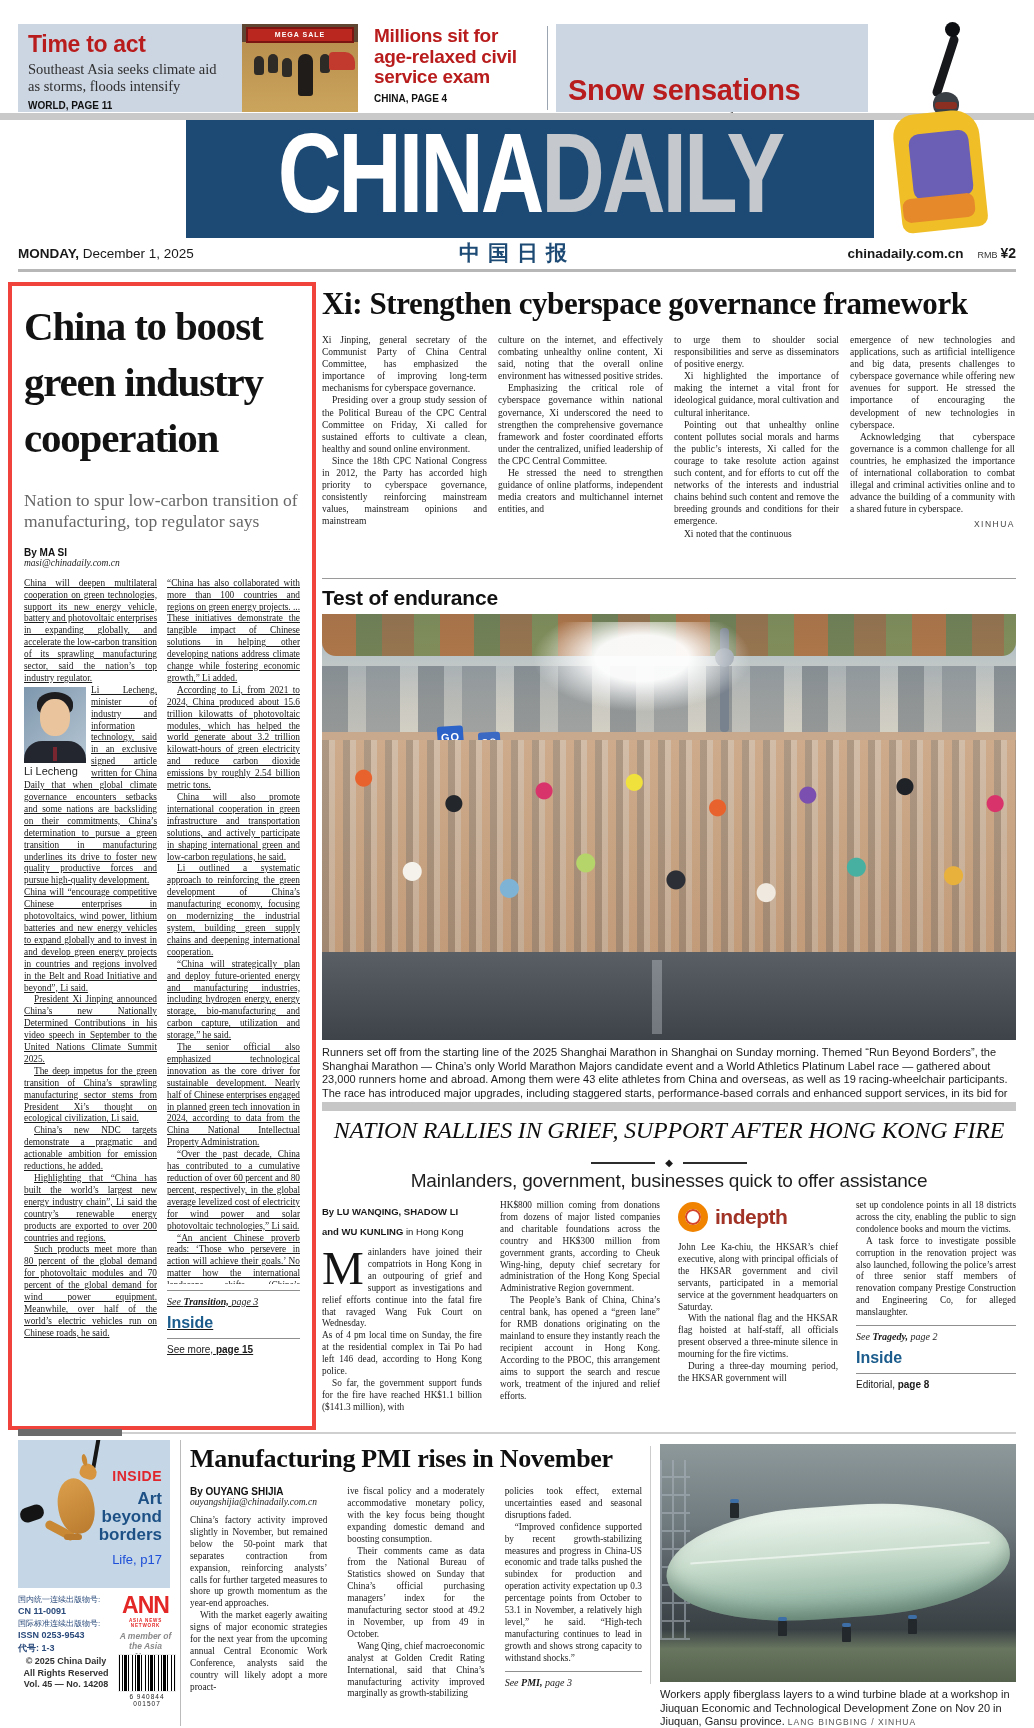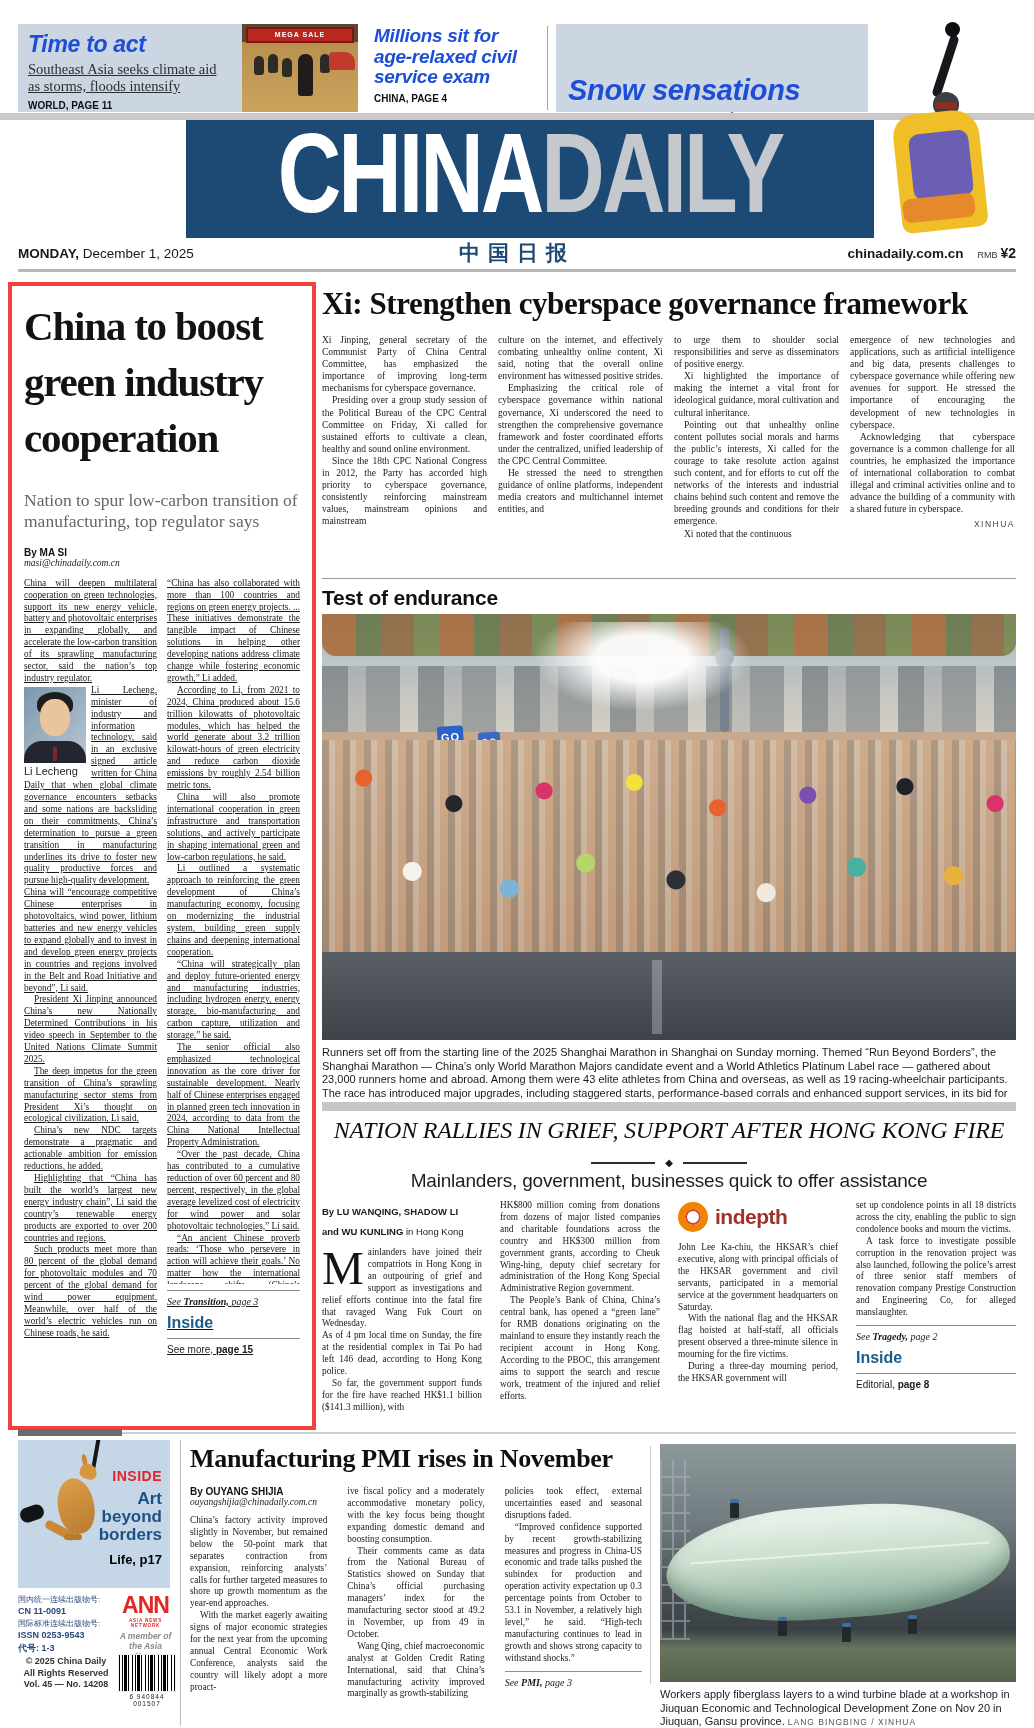--- a/index.html
+++ b/index.html
@@ -3,22 +3,22 @@
 <meta charset="utf-8">
 <style>
   * { margin:0; padding:0; box-sizing:border-box; }
   body { background:#e9e9e9; font-family:"Liberation Sans","DejaVu Sans",sans-serif; }
   #page { position:relative; width:1034px; height:1728px; background:#fff; margin:0 auto; overflow:hidden; color:#191919; }
   .serif { font-family:"Liberation Serif","DejaVu Serif",serif; }
   .abs { position:absolute; }
 
   
   .teaser-box { background:#ccd6e3; }
-  .teaser-title { font-weight:800; color:#1d4ed8; letter-spacing:-.3px;font-style:italic; }
-  .teaser-sub { font-family:"Liberation Serif","DejaVu Serif",serif; color:#2e2e2e;text-decoration:underline; }
+  .teaser-title { font-weight:800; color:#b91c1c; letter-spacing:-.3px; }
+  .teaser-sub { font-family:"Liberation Serif","DejaVu Serif",serif; color:#2e2e2e; }
   .teaser-kicker { font-weight:700; color:#111; }
   #teaser-left { left:18px; top:24px; width:224px; height:88px; padding:7px 10px; }
   #teaser-left .teaser-title { font-size:23px; }
   #teaser-left .teaser-sub { font-size:14.5px; line-height:1.16; margin-top:3px; }
   #teaser-left .teaser-kicker { font-size:10px; margin-top:5px; }
   #teaser-mid { left:374px; top:24px; width:160px; height:88px; background:#fff; padding:2px 0; }
   #teaser-mid .teaser-title { font-size:19px; line-height:1.08; }
   #teaser-mid .teaser-kicker { font-size:10px; margin-top:5px; }
   #teaser-divider { left:547px; top:26px; width:1px; height:84px; background:#9aa5b1; }
   #teaser-right { left:556px; top:24px; width:312px; height:88px; padding:6px 12px; }
@@ -165,21 +165,21 @@
   #kang-rod { position:absolute; left:76px; top:-2px; width:4px; height:30px; background:#161616; transform:rotate(10deg); }
   #kang-mitt { position:absolute; left:2px; top:66px; width:24px; height:15px; background:#141414; border-radius:7px; transform:rotate(-18deg); }
   #kang-body { position:absolute; left:40px; top:38px; width:36px; height:56px; background:linear-gradient(160deg,#dca04c,#b97a2e); border-radius:50% 50% 46% 46%; transform:rotate(-10deg); }
   #kang-head { position:absolute; left:62px; top:24px; width:17px; height:15px; background:#d8953f; border-radius:60% 80% 50% 50%; transform:rotate(18deg); }
   #kang-ear { position:absolute; left:64px; top:14px; width:5px; height:12px; background:#c98833; border-radius:50%; transform:rotate(-12deg); }
   #kang-tail { position:absolute; left:26px; top:86px; width:32px; height:9px; background:#c98833; border-radius:5px; transform:rotate(28deg); }
   #kang-foot { position:absolute; left:46px; top:94px; width:18px; height:6px; background:#b97a2e; border-radius:3px; }
   #inside-texts { position:absolute; right:8px; top:28px; text-align:right; }
   #inside-kicker { color:#e0252c; font-weight:800; font-size:14px; letter-spacing:.5px; }
   #inside-title { color:#1d5186; font-weight:800; font-size:17px; line-height:1.05; margin-top:6px; white-space:pre-line; }
-  #inside-ref { color:#000000; font-weight:700; font-size:13px; margin-top:8px; }
+  #inside-ref { color:#1d4ed8; font-weight:400; font-size:13px; margin-top:8px; }
 
   
   #imprint { left:18px; top:1594px; width:155px; font-size:8px; color:#2a4a7b; }
   #imprint-left { position:absolute; left:0; top:0; width:96px; text-align:left; line-height:1.4; }
   #imprint-left .big { font-size:9px; font-weight:700; }
   #ann { position:absolute; left:100px; top:0; width:55px; text-align:center; }
   #ann-word { color:#e32726; font-weight:800; font-size:23px; letter-spacing:-1px; line-height:1; }
   #ann-sub { color:#e32726; font-size:4.6px; letter-spacing:.8px; font-weight:700; margin-top:1px; }
   #ann-member { color:#8a8a8a; font-style:italic; font-size:8.5px; line-height:1.15; margin-top:4px; font-weight:700; }
   #copyright { position:absolute; left:0; top:62px; width:96px; text-align:center; color:#333; font-size:9px; font-weight:700; line-height:1.3; }

